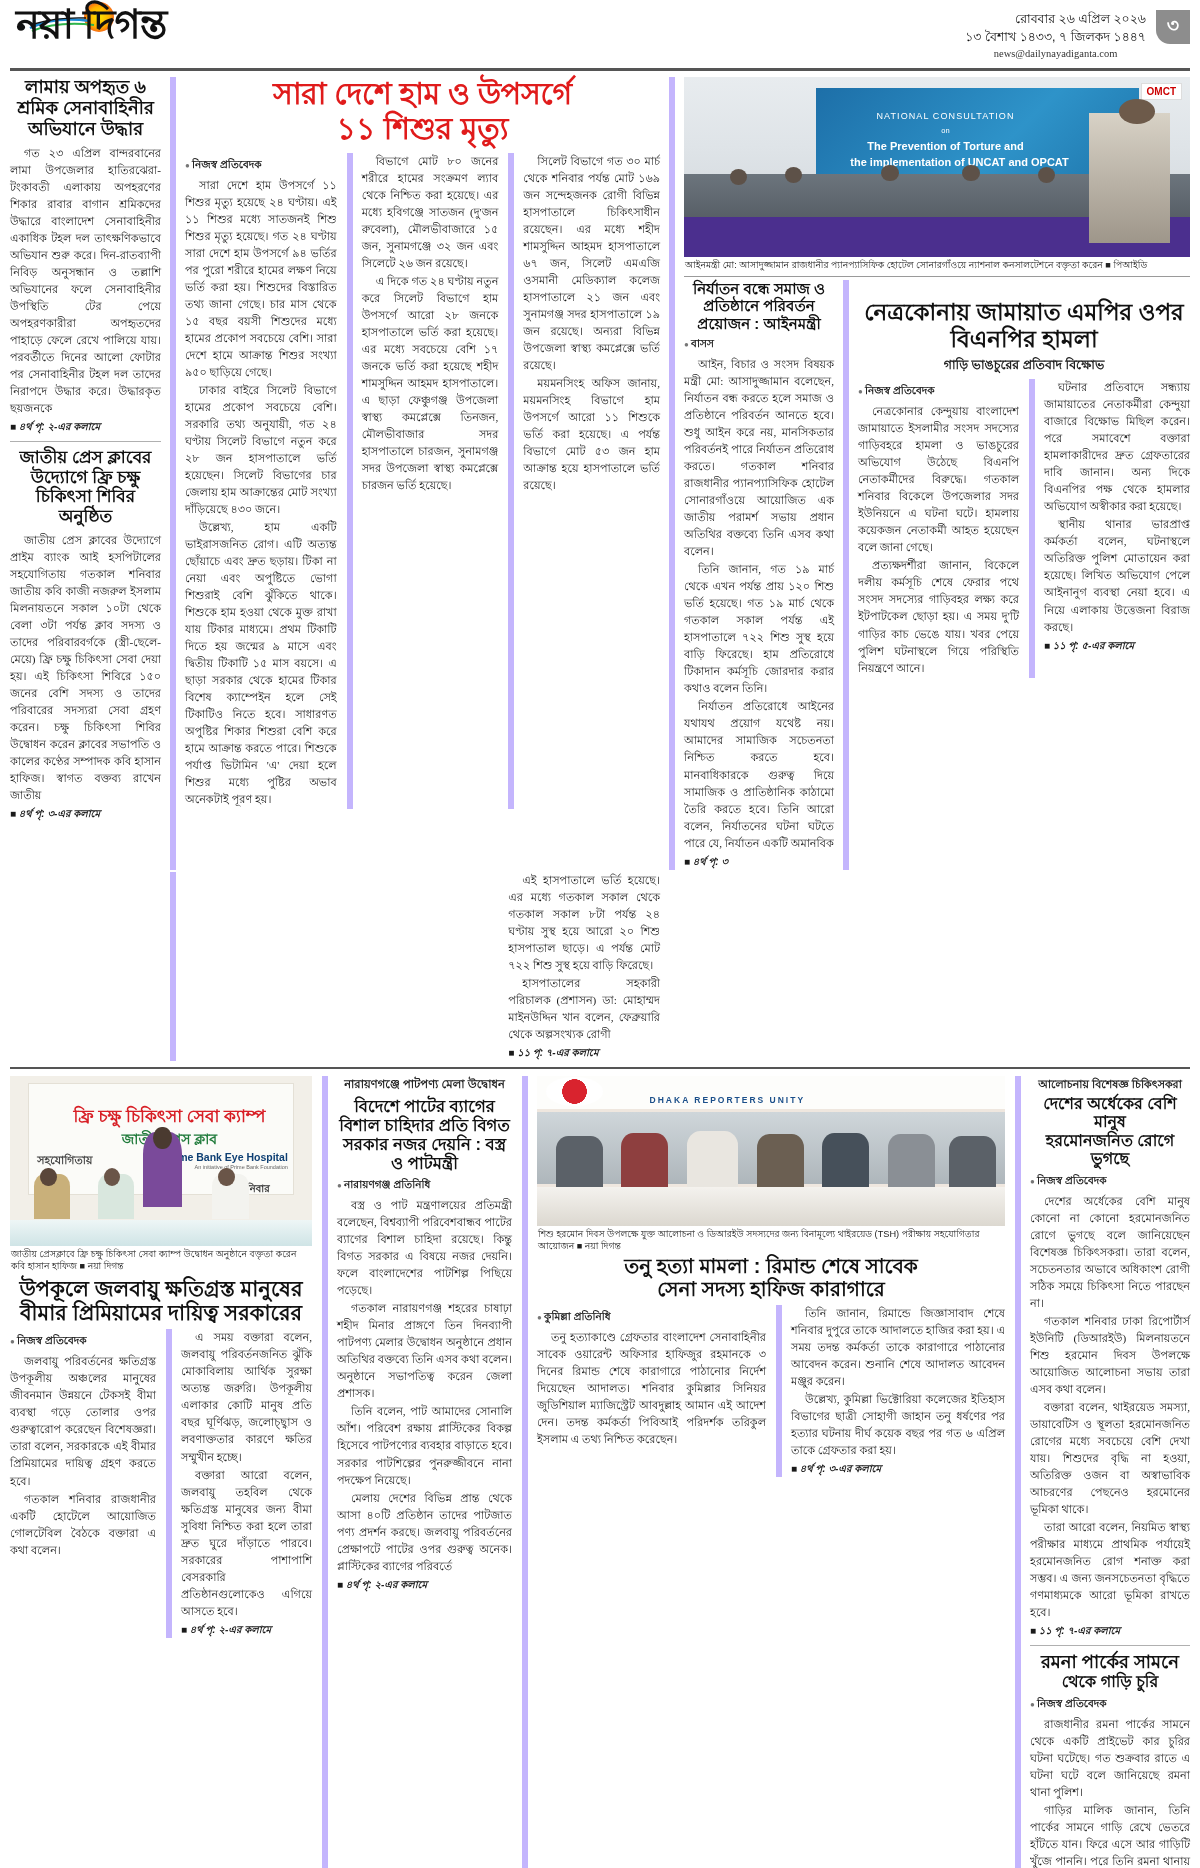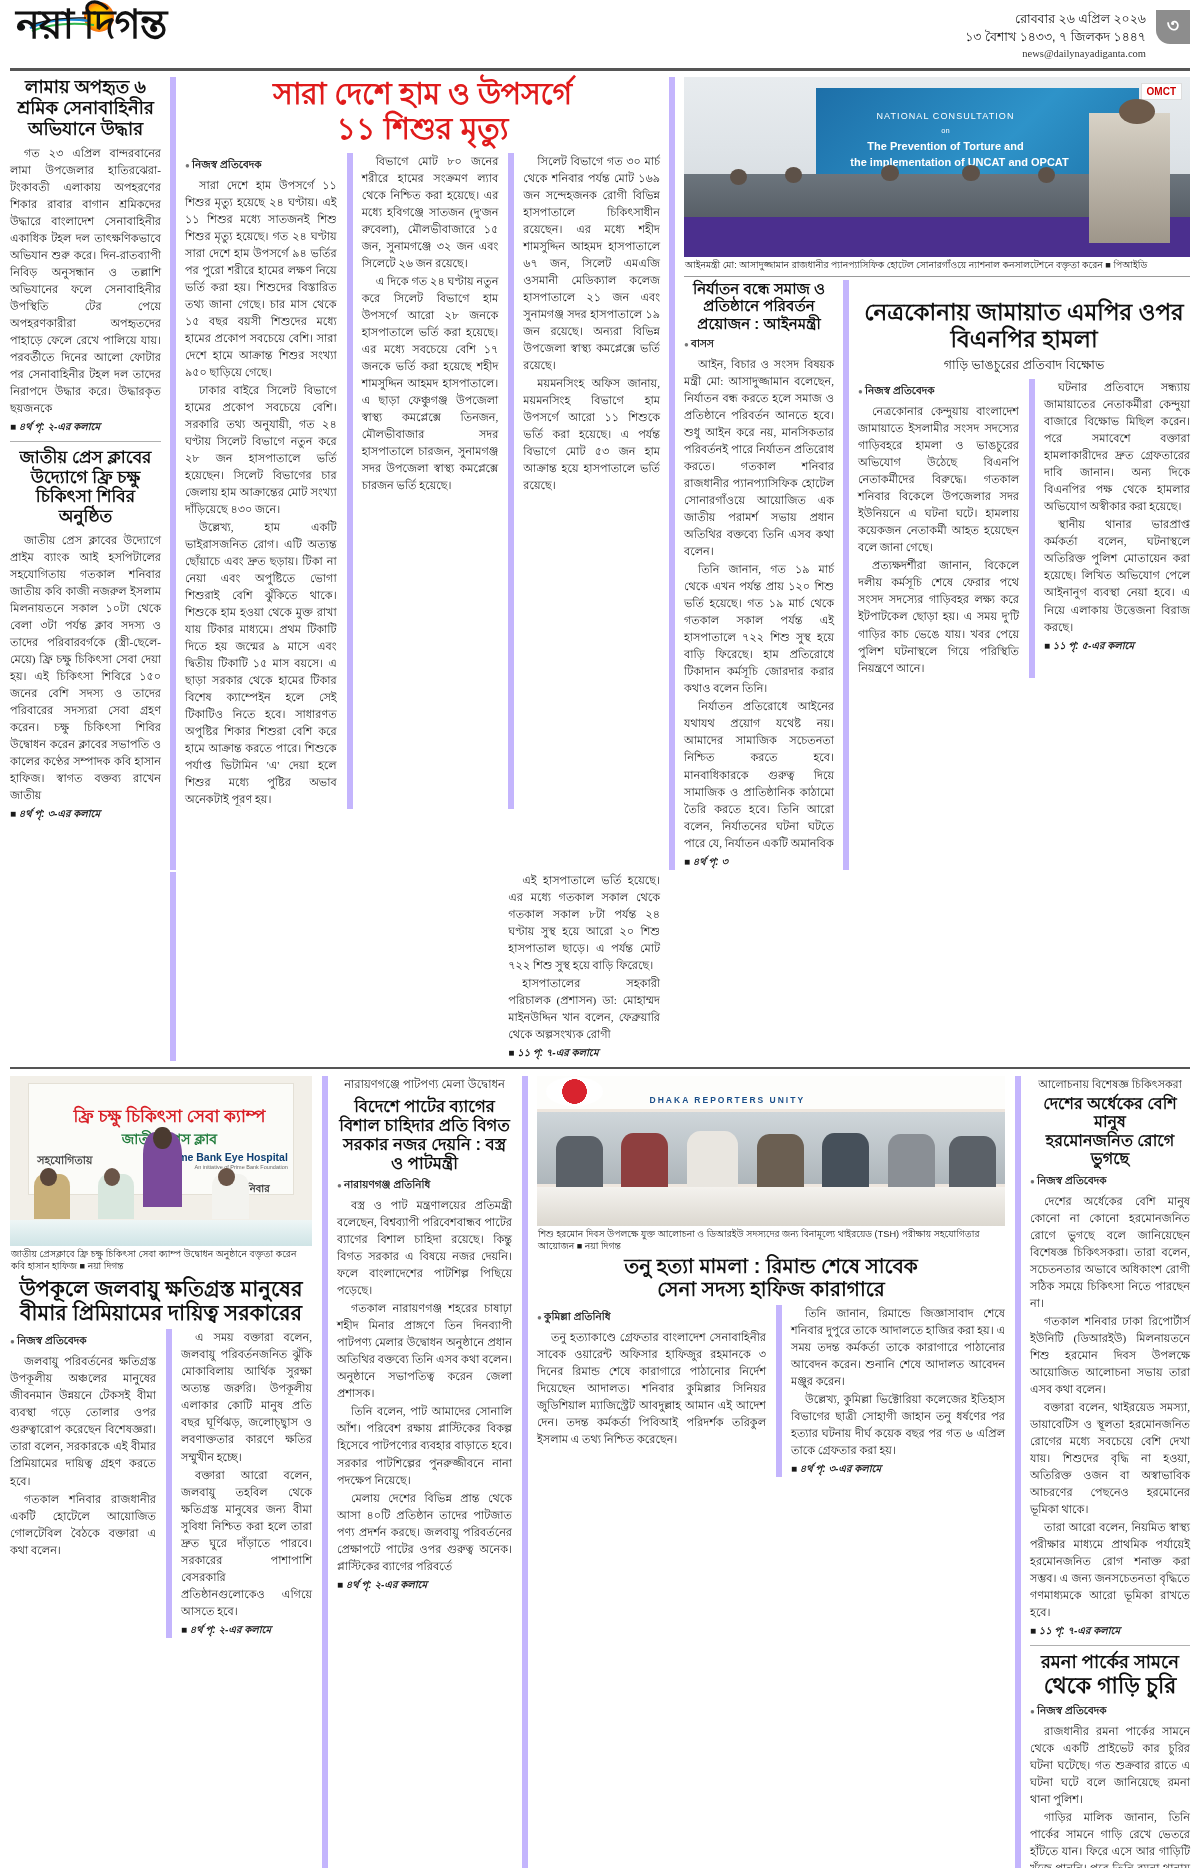--- a/index.html
+++ b/index.html
@@ -16,32 +16,32 @@
   
   .masthead { display: flex; align-items: flex-start; justify-content: space-between; height: 66px; padding-top: 4px; }
   .logo-wrap { display: flex; align-items: center; position: relative; padding-left: 6px; }
   .logo-sun { position: absolute; left: 74px; top: -2px; width: 30px; height: 30px; border-radius: 50%;
               background: radial-gradient(circle at 50% 50%, #ffe600 0%, #ffb300 48%, #f4511e 80%, rgba(244,81,30,0) 100%); }
   .logo-swoosh { position: absolute; left: 18px; top: 12px; width: 96px; height: 16px; }
   .logo-text { font-family: "Liberation Sans", sans-serif; font-weight: 700; font-size: 40px; letter-spacing: -1px;
                color: #111; line-height: 1; position: relative; z-index: 3; }
   .head-right { text-align: right; display: flex; align-items: flex-start; gap: 10px; padding-top: 6px; }
   .head-dates { font-family: "Liberation Sans", sans-serif; font-size: 12.5px; line-height: 1.45; color: #111; }
-  .head-dates .mail { font-family: "Liberation Serif", serif; font-size: 10.5px; color: #333; }
+  .head-dates .mail { font-family: "Liberation Serif", serif; font-size: 10.5px; color: #333; text-align: center; }
   .pagebox { width: 34px; height: 34px; background: #8d8d8d; color: #fff; border-radius: 0 0 0 14px;
              font-family: "Liberation Sans", sans-serif; font-size: 19px; font-weight: 700;
              display: flex; align-items: center; justify-content: center; }
 
   .rule-thick { height: 3px; background: #555; margin: 2px 0 0 0; }
   .rule-thin  { height: 1px; background: #9a9a9a; margin: 2px 0; }
 
   
   .hl { font-family: "Liberation Sans", sans-serif; font-weight: 700; text-align: center; line-height: 1.16; color: #111; }
   .hl-red { color: #e01b1b; }
-  .sub { font-family: "Liberation Sans", sans-serif; font-weight: 400; font-size: 12.5px; text-align: center; color: #222; }
+  .sub { font-family: "Liberation Sans", sans-serif; font-weight: 700; font-size: 12.5px; text-align: center; color: #222; }
   .byline { font-family: "Liberation Sans", sans-serif; font-size: 10.5px; font-weight: 700; color: #222; margin: 4px 0 3px 0; }
   .byline::before { content: "● "; color: #777; font-size: 8px; }
   .body { font-size: 11.2px; line-height: 1.52; text-align: justify; text-justify: inter-word;
           hyphens: auto; color: #1a1a1a; }
   .body p { text-indent: 14px; margin-bottom: 1px; }
   .jump { font-family: "Liberation Sans", sans-serif; font-weight: 700; font-style: italic; font-size: 10px; white-space: nowrap; }
   .jump::before { content: "■ "; font-style: normal; }
   .cap { font-family: "Liberation Sans", sans-serif; font-size: 9.2px; line-height: 1.3; color: #222; padding: 3px 1px 2px; }
 
   
@@ -315,21 +315,21 @@
       <div class="byline">নিজস্ব প্রতিবেদক</div>
       <div class="body">
         <p>দেশের অর্ধেকের বেশি মানুষ কোনো না কোনো হরমোনজনিত রোগে ভুগছে বলে জানিয়েছেন বিশেষজ্ঞ চিকিৎসকরা। তারা বলেন, সচেতনতার অভাবে অধিকাংশ রোগী সঠিক সময়ে চিকিৎসা নিতে পারছেন না।</p>
         <p>গতকাল শনিবার ঢাকা রিপোর্টার্স ইউনিটি (ডিআরইউ) মিলনায়তনে শিশু হরমোন দিবস উপলক্ষে আয়োজিত আলোচনা সভায় তারা এসব কথা বলেন।</p>
         <p>বক্তারা বলেন, থাইরয়েড সমস্যা, ডায়াবেটিস ও স্থূলতা হরমোনজনিত রোগের মধ্যে সবচেয়ে বেশি দেখা যায়। শিশুদের বৃদ্ধি না হওয়া, অতিরিক্ত ওজন বা অস্বাভাবিক আচরণের পেছনেও হরমোনের ভূমিকা থাকে।</p>
         <p>তারা আরো বলেন, নিয়মিত স্বাস্থ্য পরীক্ষার মাধ্যমে প্রাথমিক পর্যায়েই হরমোনজনিত রোগ শনাক্ত করা সম্ভব। এ জন্য জনসচেতনতা বৃদ্ধিতে গণমাধ্যমকে আরো ভূমিকা রাখতে হবে।</p>
         <span class="jump">১১ পৃ: ৭-এর কলামে</span>
       </div>
       <div class="hsep"></div>
       <div class="hl" style="font-size:18px;">রমনা পার্কের সামনে</div>
-      <div class="hl" style="font-size:22px;margin-bottom:3px;">থেকে গাড়ি চুরি</div>
+      <div class="hl" style="font-size:16px;margin-bottom:3px;">থেকে গাড়ি চুরি</div>
       <div class="byline">নিজস্ব প্রতিবেদক</div>
       <div class="body">
         <p>রাজধানীর রমনা পার্কের সামনে থেকে একটি প্রাইভেট কার চুরির ঘটনা ঘটেছে। গত শুক্রবার রাতে এ ঘটনা ঘটে বলে জানিয়েছে রমনা থানা পুলিশ।</p>
         <p>গাড়ির মালিক জানান, তিনি পার্কের সামনে গাড়ি রেখে ভেতরে হাঁটতে যান। ফিরে এসে আর গাড়িটি খুঁজে পাননি। পরে তিনি রমনা থানায় একটি সাধারণ ডায়েরি করেন।</p>
         <p>রমনা থানার ভারপ্রাপ্ত কর্মকর্তা বলেন, আশপাশের সিসি ক্যামেরার ফুটেজ সংগ্রহ করা হয়েছে। ফুটেজ বিশ্লেষণ করে চোর শনাক্তের চেষ্টা চলছে। দ্রুতই গাড়িটি উদ্ধার করা সম্ভব হবে বলে আশা প্রকাশ করেন তিনি।</p>
 
       </div>
     </div>
   </div>
 

